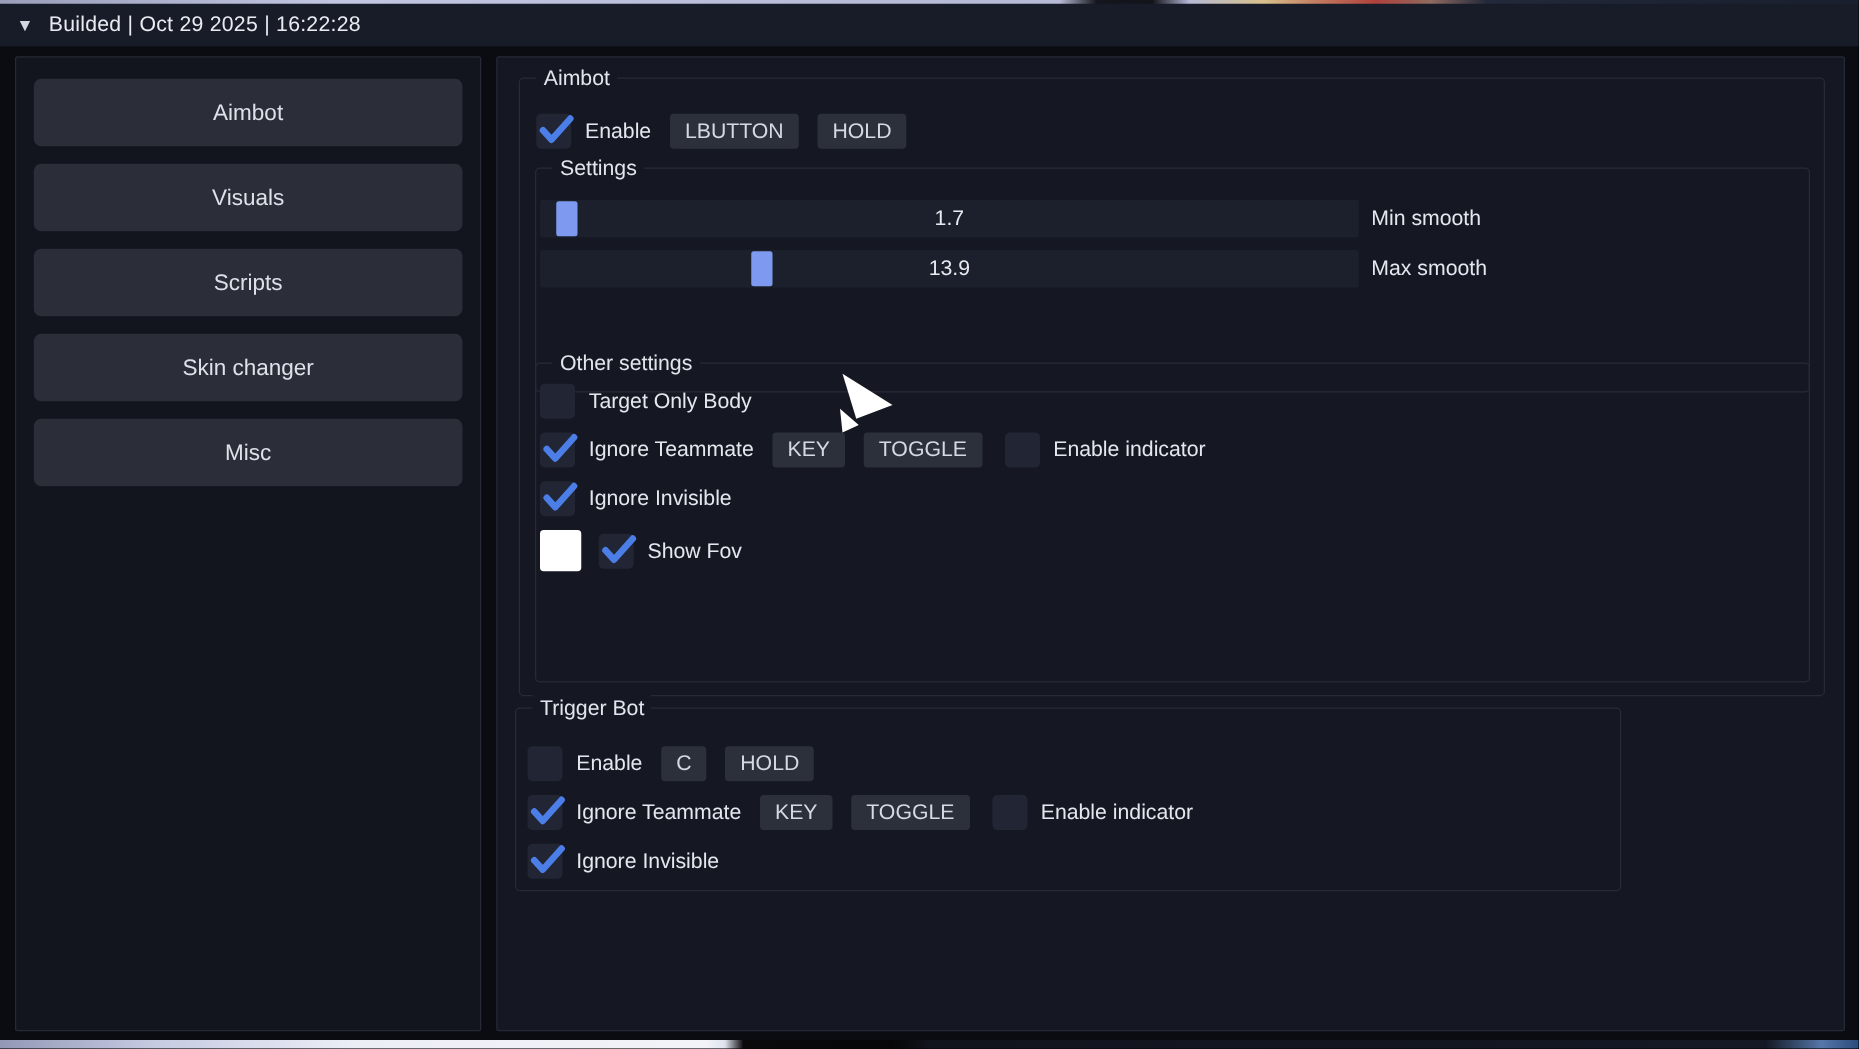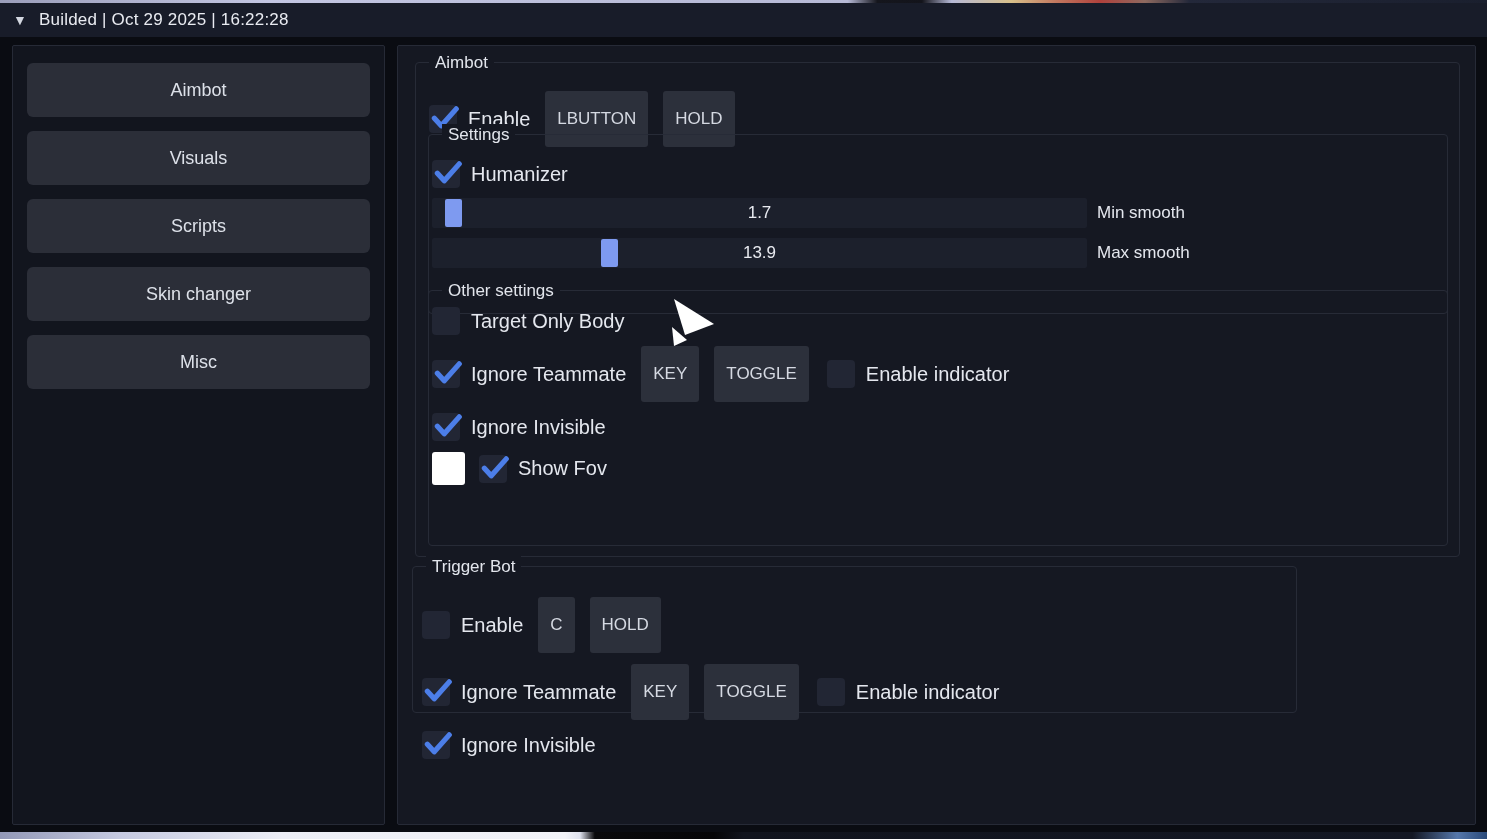--- a/index.html
+++ b/index.html
@@ -26,23 +26,23 @@
   
   .grp{position:absolute;border:1px solid #272b37;border-radius:4px;box-sizing:border-box;}
   .legend{position:absolute;top:-11px;left:13px;background:#151822;padding:0 6px;
     color:#e2e5ec;font-size:17px;line-height:21px;white-space:nowrap;}
   .grp-aimbot{left:17px;top:16px;width:1045px;height:495px;}
   .fs-settings{left:12px;top:71px;width:1020px;height:180px;}
   .fs-other{left:12px;top:227px;width:1020px;height:256px;}
   .grp-trigger{left:14px;top:520px;width:885px;height:147px;}
   
   .row{display:flex;align-items:center;gap:11px;}
-  .lbl{font-size:20px;color:#e4e7ee;}
+  .lbl{font-size:17px;color:#e4e7ee;}
   .kb{background:#2c303b;border:none;border-radius:3px;color:#d5d9e2;font-size:17px;
-      font-family:inherit;padding:18px 12px;margin-left:4px;line-height:20px;}
+      font-family:inherit;padding:4px 12px;margin-left:4px;line-height:20px;}
   
   .cb{position:relative;width:28px;height:28px;background:#222634;border-radius:4px;flex:0 0 28px;}
   .cb svg{display:none;position:absolute;left:1px;top:-3px;overflow:visible;}
   .cb.checked svg{display:block;}
   
   .swatch{width:33px;height:33px;border-radius:3px;flex:0 0 33px;}
   
   .srow{display:flex;align-items:center;}
   .slider{position:relative;width:655px;height:30px;background:#1c202c;border-radius:2px;flex:0 0 655px;}
   .handle{position:absolute;top:1px;width:17px;height:28px;background:#7e9af0;border-radius:2px;}
@@ -85,28 +85,20 @@
             </svg>
         </span>
         <span class="lbl">Enable</span>
         <button class="kb">LBUTTON</button>
         <button class="kb">HOLD</button>
       </div>
 
       <div class="grp fs-settings">
         <span class="legend">Settings</span>
         <div class="stack" style="left:3px;top:25px;gap:10px;">
-          <div class="row">
-            <span class="cb checked">
-              <svg width="30" height="30" viewBox="0 0 24 24">
-                  <path d="M3.5 13l5.5 6L21 5.5" stroke="#4c7ee8" stroke-width="4.2" fill="none" stroke-linecap="round" stroke-linejoin="round"></path>
-                </svg>
-            </span>
-            <span class="lbl">Humanizer</span>
-          </div>
           <div class="srow">
             <div class="slider">
               <div class="handle" style="left: 2%;"></div>
               <div class="sval">1.7</div>
             </div>
             <span class="slabel">Min smooth</span>
           </div>
           <div class="srow">
             <div class="slider">
               <div class="handle" style="left: 25.8%;"></div>

